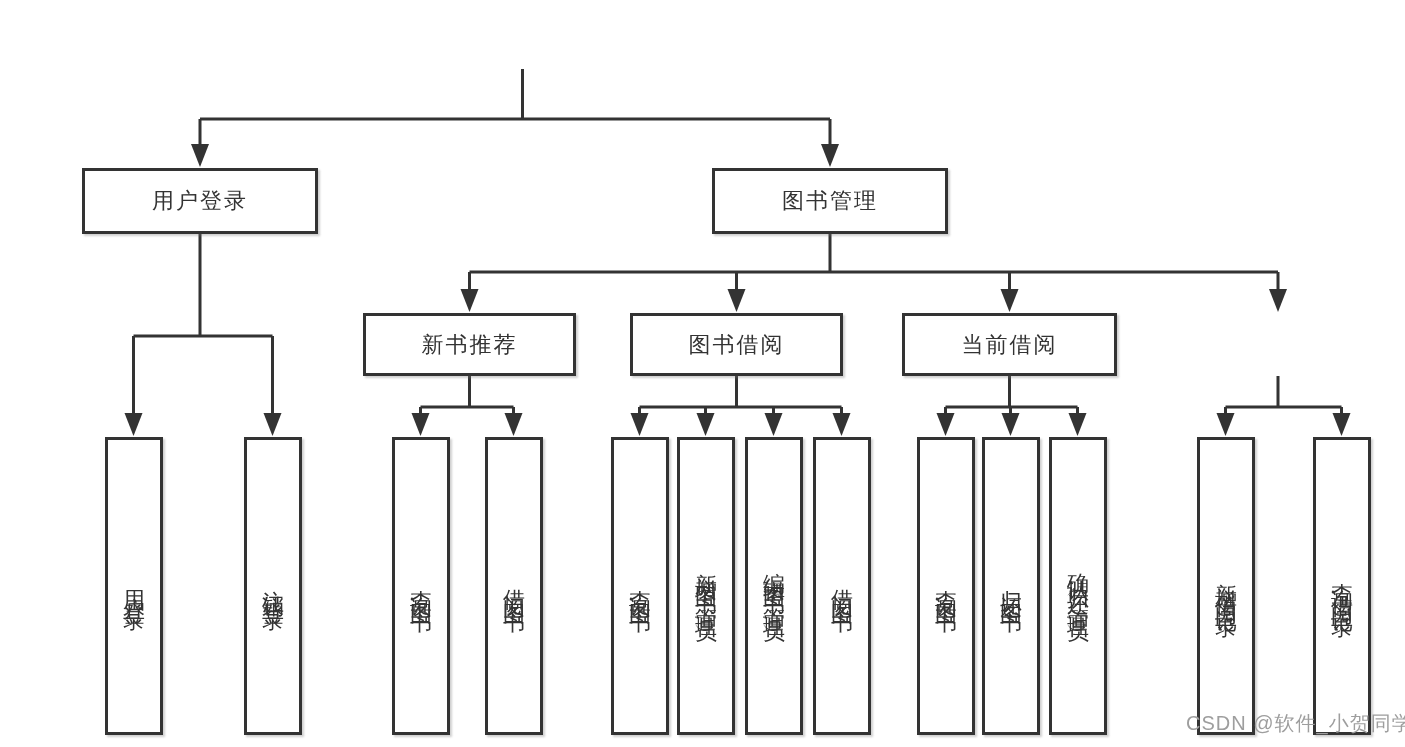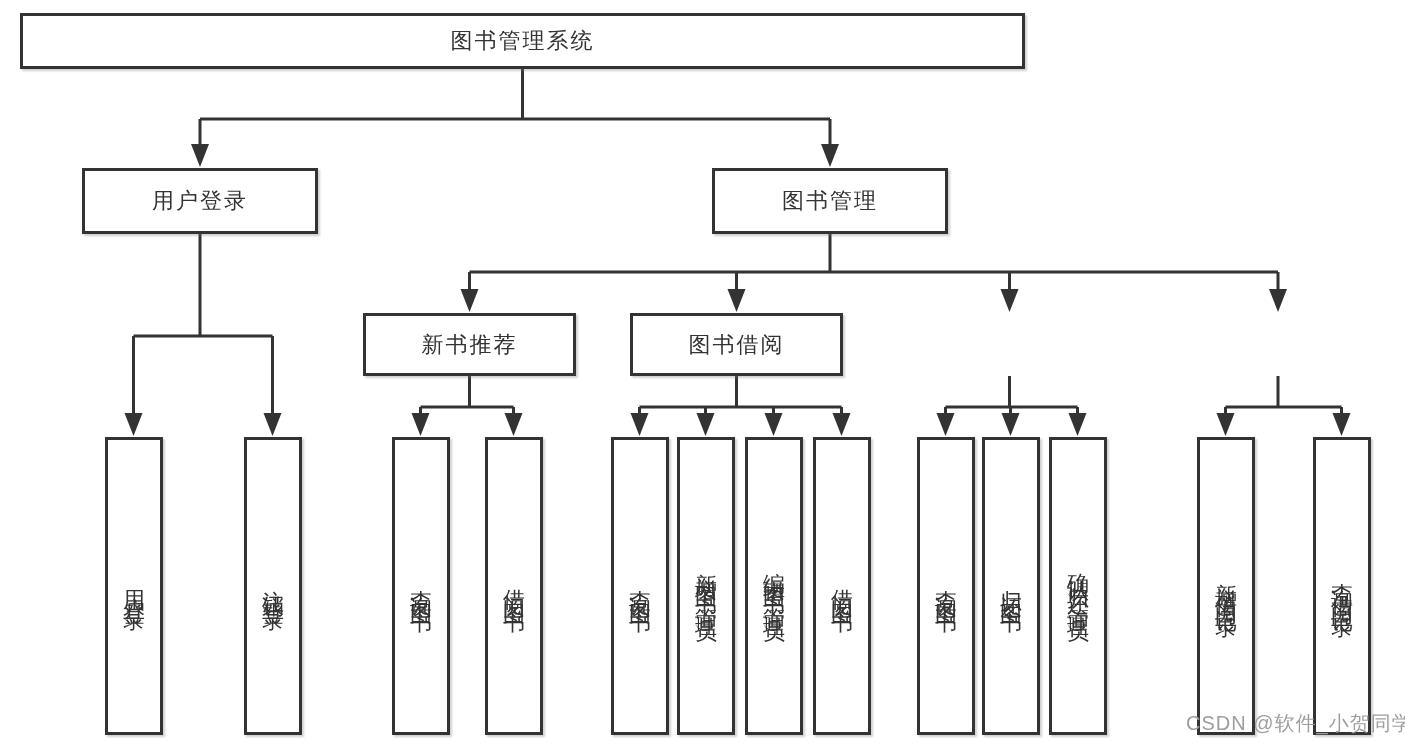--- a/index.html
+++ b/index.html
@@ -100,36 +100,36 @@
     <use href="#arrowhead" x="705.5" y="436"></use>
     <use href="#arrowhead" x="773.5" y="436"></use>
     <use href="#arrowhead" x="841.5" y="436"></use>
     <use href="#arrowhead" x="945.5" y="436"></use>
     <use href="#arrowhead" x="1010.5" y="436"></use>
     <use href="#arrowhead" x="1077.5" y="436"></use>
     <use href="#arrowhead" x="1225.5" y="436"></use>
     <use href="#arrowhead" x="1341.5" y="436"></use>
   </svg>
 
-  <div class="node" style="left:20px; top:13px; width:1005px; height:56px;">
-    <span>图书管理系统</span>
-  </div>
 
   <div class="node" style="left:82px; top:168px; width:236px; height:66px;">
     <span>用户登录</span>
   </div>
   <div class="node" style="left:712px; top:168px; width:236px; height:66px;">
     <span>图书管理</span>
   </div>
 
   <div class="node" style="left:363px; top:313px; width:213px; height:63px;text-align:center;">
     <span>新书推荐</span>
   </div>
   <div class="node" style="left:630px; top:313px; width:213px; height:63px;font-family:Liberation Serif, serif;">
     <span>图书借阅</span>
+  </div>
+  <div class="node" style="left:902px; top:313px; width:215px; height:63px;">
+    <span>当前借阅</span>
   </div>
 
   <div class="leaf" style="left:105px;">
     <span class="vtext">用户登录</span>
   </div>
   <div class="leaf" style="left:244px;">
     <span class="vtext">注销登录</span>
   </div>
 
   <div class="leaf" style="left:392px;">

